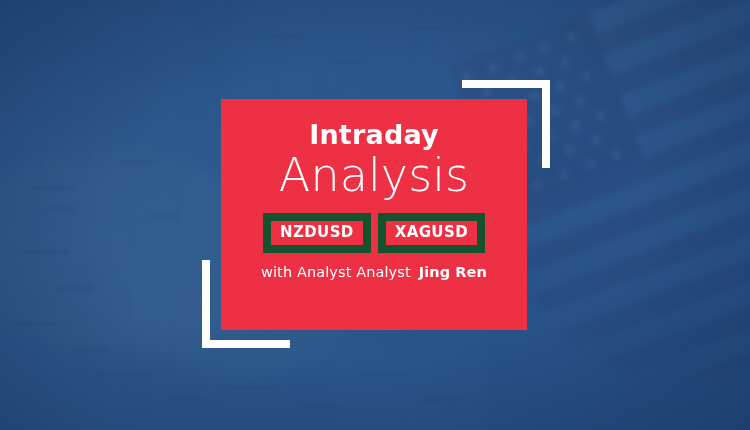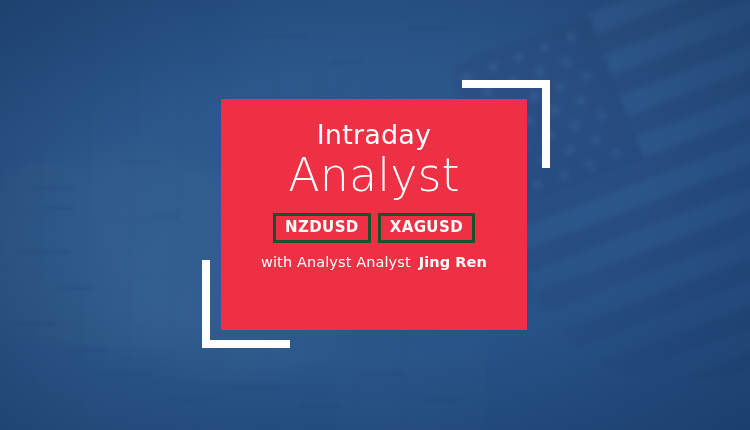--- a/index.html
+++ b/index.html
@@ -107,38 +107,38 @@
   
   .card{
     position:absolute;left:221px;top:99px;width:306px;height:231px;
     background:#ed3043;
     color:#ffffff;
     text-align:center;
     padding-top:14px;
   }
 
   .kicker{
-    font-size:27px;font-weight:400;letter-spacing:.2px;line-height:1.05;
+    font-size:27px;font-weight:700;letter-spacing:.2px;line-height:1.05;
     margin:8px 0 0 0;
   }
   .title{
     font-weight:300;
     font-size:46px;
     line-height:.99;
     letter-spacing:.1px;
     margin:4px 0 0 0;
   }
   .title .l2{display:block;}
 
   .tickers{
     display:flex;justify-content:center;align-items:center;
     gap:7px;margin-top:14px;
   }
   .ticker{
-    border:3px solid #14532d;
+    border:8px solid #14532d;
     color:#ffffff;
     font-size:15px;
     font-weight:700;
     letter-spacing:.4px;
     padding:2px 9px 3px 9px;
     line-height:1.25;
     white-space:nowrap;
   }
   .ticker.wide{padding-left:16px;padding-right:16px;}
 
@@ -244,21 +244,21 @@
   <div class="bracket bracket-bl">
     <span class="v"></span>
       <span class="h"></span>
   </div>
 
   <div class="card">
 
     <div class="kicker">Intraday</div>
 
     <div class="title">
-      <span class="l2">Analyst</span>
+      <span class="l2">Analysis</span>
     </div>
 
     <div class="tickers">
       <div class="ticker">NZDUSD</div>
       <div class="ticker">XAGUSD</div>
     </div>
 
     <div class="byline">
       <span>with Analyst Analyst</span><span class="name">Jing Ren</span>
     </div>

